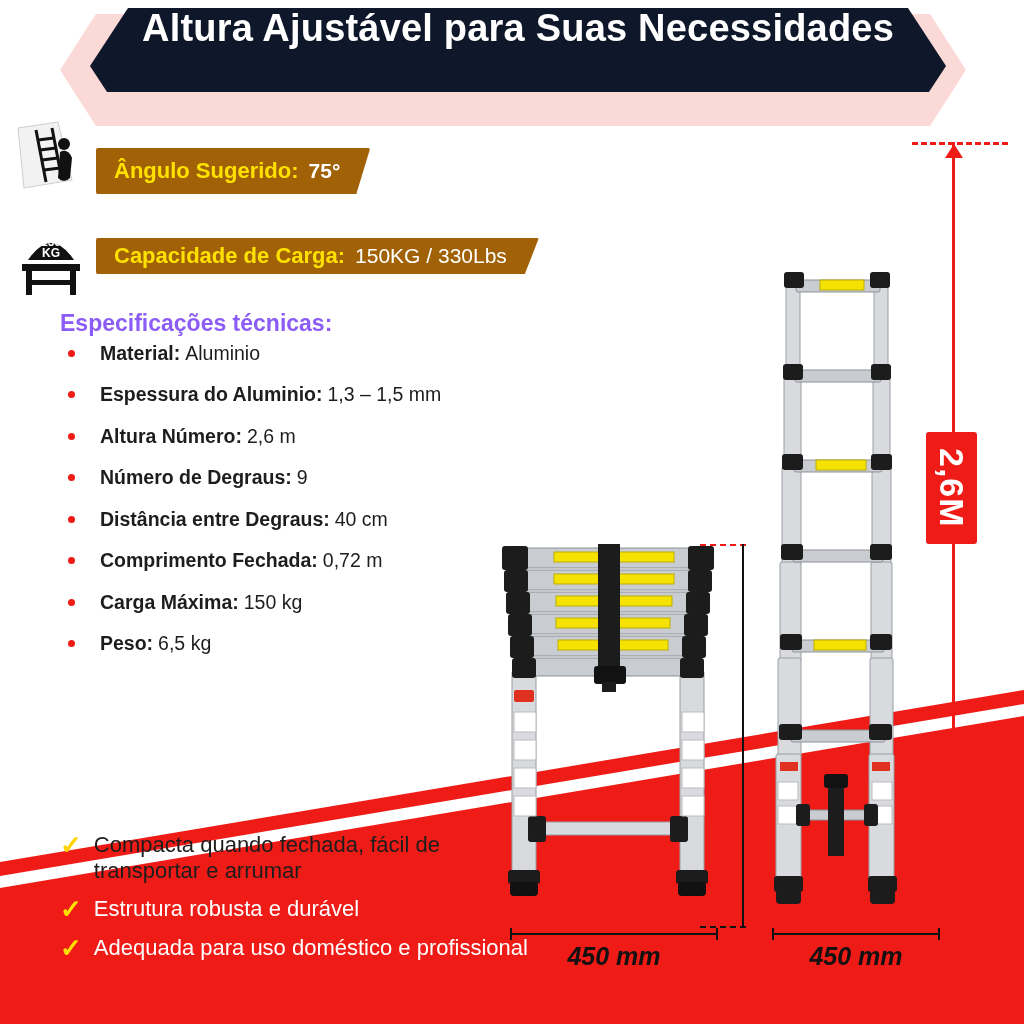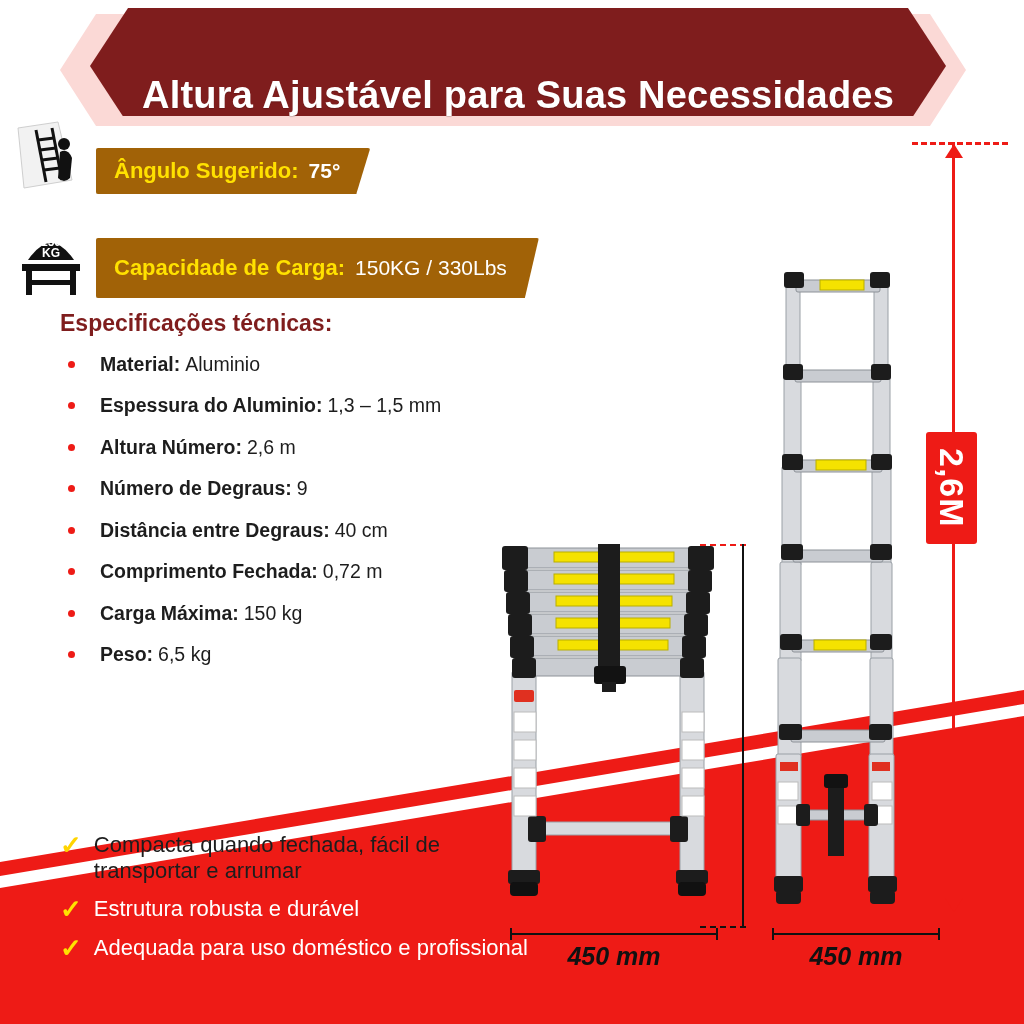--- a/index.html
+++ b/index.html
@@ -43,24 +43,24 @@
   .banner-shadow {
     position: absolute;
     left: 60px; top: 6px;
     width: 906px; height: 112px;
     background: #fbd9d6;
     clip-path: polygon(36px 0, 870px 0, 906px 56px, 870px 112px, 36px 112px, 0 56px);
   }
   .banner {
     position: absolute;
     left: 90px; top: 0;
-    width: 856px; height: 108px;
-    background: #7f1d1d;
+    width: 856px; height: 84px;
+    background: #0f172a;
     clip-path: polygon(38px 0, 818px 0, 856px 58px, 818px 116px, 38px 116px, 0 58px);
-    display: flex; align-items: flex-end; justify-content: center;
+    display: flex; align-items: flex-start; justify-content: center;
   }
   .banner h1 {
     color: #ffffff;
     font-size: 38px;
     font-weight: bold;
     line-height: 1.08;
     text-align: center;
     letter-spacing: .2px;
     text-shadow: 0 1px 1px rgba(0,0,0,.18);
     padding: 0 40px;
@@ -81,21 +81,21 @@
   .badge .label { font-weight: bold; font-size: 22px; }
   .badge .value { font-weight: normal; font-size: 21px; margin-left: 10px; }
   .badge .value.strong { font-weight: bold; }
   #badge-angle {
     left: 96px; top: 148px; height: 46px;
     clip-path: polygon(0 0, 100% 0, calc(100% - 14px) 100%, 0 100%);
     padding-right: 30px;
   }
   #badge-angle .label { color: #ffe100; }
   #badge-load {
-    left: 96px; top: 238px; height: 60px;
+    left: 96px; top: 238px; height: 36px;
     clip-path: polygon(0 0, 100% 0, calc(100% - 14px) 100%, 0 100%);
     padding-right: 32px;
   }
   #badge-load .label { color: #ffe100; }
 
   
   .icon-ladder-person {
     position: absolute; left: 14px; top: 118px;
     width: 74px; height: 74px; z-index: 4;
   }
@@ -103,24 +103,24 @@
     position: absolute; left: 18px; top: 224px;
     width: 66px; height: 74px; z-index: 4;
   }
 
   
   .specs {
     position: absolute; left: 60px; top: 310px;
     z-index: 4; width: 470px;
   }
   .specs h2 {
-    color: #7f1d1d;
+    color: #8b5cf6;
     font-size: 23px;
     font-weight: bold;
-    margin-bottom: 16px;
+    margin-bottom: 5px;
   }
   .spec-item {
     display: flex; align-items: flex-start;
     margin-bottom: 19px;
     font-size: 19.5px;
     color: #1d1d1d;
     line-height: 1.15;
   }
   .spec-item .dot {
     width: 7px; height: 7px; border-radius: 50%;

